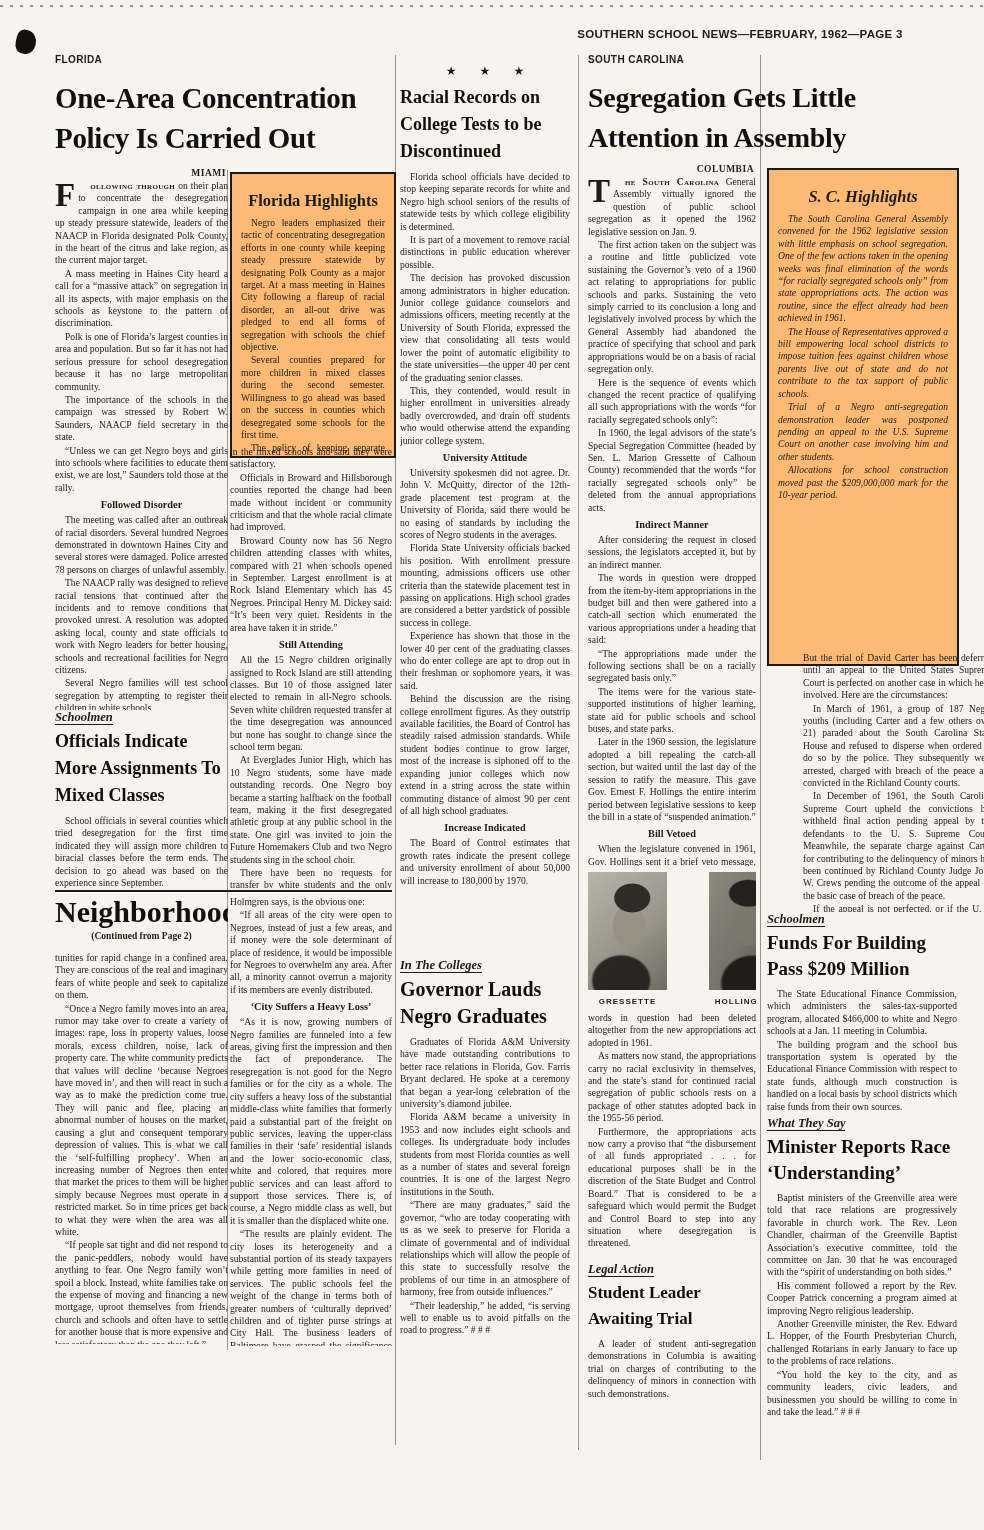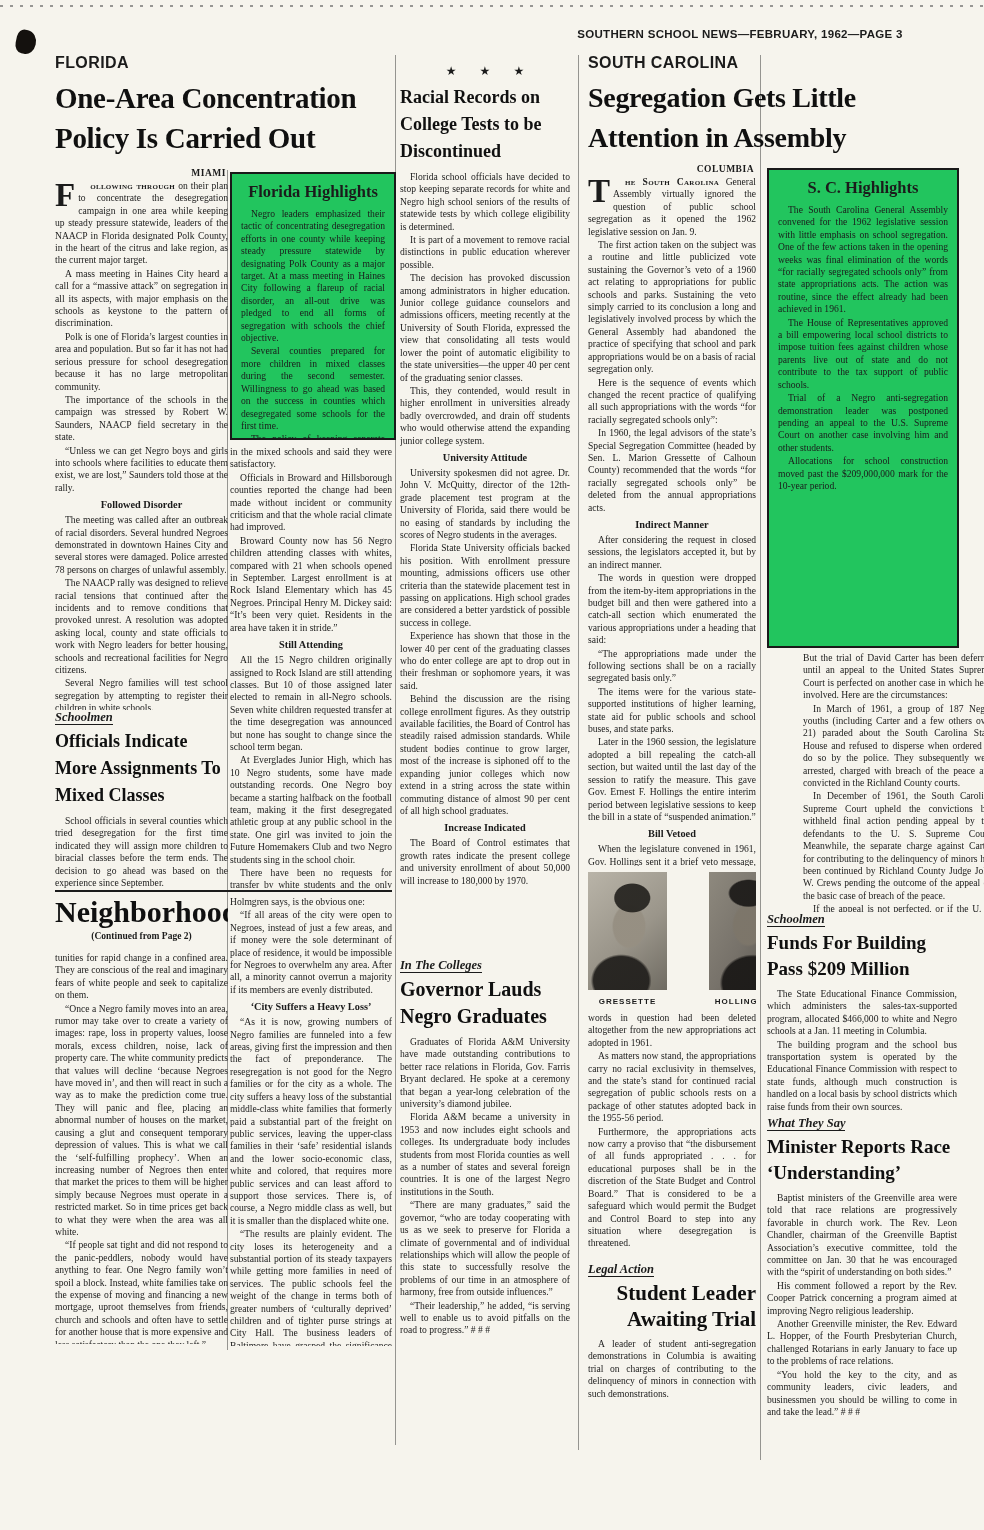--- a/index.html
+++ b/index.html
@@ -4,34 +4,34 @@
 <style>
   html,body{margin:0;padding:0;background:#dedcd4;}
   #page{position:relative;width:984px;height:1530px;background:#f6f4ed;color:#1b1b1b;
         font-family:"Liberation Serif",serif;overflow:hidden;}
   .abs{position:absolute;overflow:hidden;}
   .para{font-size:9.6px;line-height:12.4px;text-align:justify;text-indent:10px;margin:0 0 1px 0;}
   .para.flush{text-indent:0;}
   .masthead{font-family:"Liberation Sans",sans-serif;font-weight:bold;font-size:11.5px;
             letter-spacing:.3px;text-align:center;}
   .masthead span{border-bottom:1.5px solid #1b1b1b;padding-bottom:1px;}
-  .kicker{font-family:"Liberation Sans",sans-serif;font-weight:bold;font-size:16px;
+  .kicker{font-family:"Liberation Sans",sans-serif;font-weight:bold;font-size:10px;
           letter-spacing:.4px;text-align:right;}
   .kicker span{border-bottom:1.5px solid #1b1b1b;padding-bottom:1px;}
   .kicker-it{font-size:12.5px;font-weight:bold;font-style:italic;}
   .kicker-it span{border-bottom:1.2px solid #1b1b1b;}
   .hl-xl{font-weight:bold;font-size:29px;line-height:40px;letter-spacing:-.3px;color:#101010;}
   .hl-md{font-weight:bold;font-size:18px;line-height:27px;color:#101010;margin:3px 0 6px 0;}
   .hl-nb{font-weight:bold;font-size:30px;line-height:32px;color:#101010;text-align:left;}
   .subhead{font-weight:bold;font-size:10.3px;text-align:center;margin:5px 0 4px 0;}
   .dateline{font-weight:bold;font-size:9.5px;text-align:right;letter-spacing:.5px;margin:0 2px 2px 0;}
   .dropcap{float:left;font-weight:bold;font-size:33px;line-height:25px;padding:3px 3px 0 0;}
   .smallcaps{font-variant:small-caps;font-weight:bold;letter-spacing:.3px;margin-left:12px;}
   .stars{text-align:center;font-size:12px;letter-spacing:10px;margin:7px 0 5px 10px;}
-  .nbox{border:2px solid #191919;padding:7px 9px;background:#22c55e;}
+  .nbox{border:2px solid #191919;padding:16px 9px;background:#fdba74;}
   .boxtitle{font-weight:bold;font-size:16.5px;text-align:center;margin:1px 0 6px 0;}
   .continued{font-weight:bold;font-size:9.5px;text-align:center;margin-top:3px;}
   .vrule{position:absolute;width:1px;background:rgba(30,30,30,.45);}
   .hrule{position:absolute;height:2px;background:#1b1b1b;}
   .caption{font-family:"Liberation Sans",sans-serif;font-weight:bold;font-size:8px;
            letter-spacing:1px;text-align:center;margin-top:3px;}
   .photo{width:79px;height:118px;display:inline-block;}
   .photo-l{background:
      radial-gradient(ellipse 30px 24px at 56% 22%, rgba(40,38,34,.95) 58%, rgba(40,38,34,0) 62%),
      radial-gradient(ellipse 26px 34px at 52% 46%, rgba(150,143,130,.95) 60%, rgba(150,143,130,0) 66%),
@@ -222,27 +222,27 @@
   </div>
 
   <div class="abs" style="left:588px;top:1012px;width:168px;height:246px;">
       <p class="para flush">words in question had been deleted altogether from the new appropriations act adopted in 1961.</p>
       <p class="para">As matters now stand, the appropriations carry no racial exclusivity in themselves, and the state’s stand for continued racial segregation of public schools rests on a package of other statutes adopted back in the 1955-56 period.</p>
       <p class="para">Furthermore, the appropriations acts now carry a proviso that “the disbursement of all funds appropriated . . . for educational purposes shall be in the discretion of the State Budget and Control Board.” That is considered to be a safeguard which would permit the Budget and Control Board to step into any situation where desegregation is threatened.</p>
     </div>
 
   <div class="abs" style="left:588px;top:1262px;width:168px;height:180px;">
     <div class="kicker-it"><span>Legal Action</span></div>
-    <div class="hl-md" style="font-size:21px;line-height:26px;text-align:right;">Student Leader Awaiting Trial</div>
+    <div class="hl-md" style="font-size:17px;line-height:26px;">Student Leader Awaiting Trial</div>
     <div>
         <p class="para">A leader of student anti-segregation demonstrations in Columbia is awaiting trial on charges of contributing to the delinquency of minors in connection with such demonstrations.</p>
       </div>
   </div>
 
-  <div class="abs nbox" style="left:767px;top:168px;width:170px;height:462px;">
+  <div class="abs nbox" style="left:767px;top:168px;width:170px;height:462px;font-style:italic;">
     <div class="boxtitle">S. C. Highlights</div>
     <div>
         <p class="para">The South Carolina General Assembly convened for the 1962 legislative session with little emphasis on school segregation. One of the few actions taken in the opening weeks was final elimination of the words “for racially segregated schools only” from state appropriations acts. The action was routine, since the effect already had been achieved in 1961.</p>
         <p class="para">The House of Representatives approved a bill empowering local school districts to impose tuition fees against children whose parents live out of state and do not contribute to the tax support of public schools.</p>
         <p class="para">Trial of a Negro anti-segregation demonstration leader was postponed pending an appeal to the U.S. Supreme Court on another case involving him and other students.</p>
         <p class="para">Allocations for school construction moved past the $209,000,000 mark for the 10-year period.</p>
       </div>
   </div>
 
   <div class="abs" style="left:767px;top:652px;width:190px;height:260px;margin-left:36px;">

